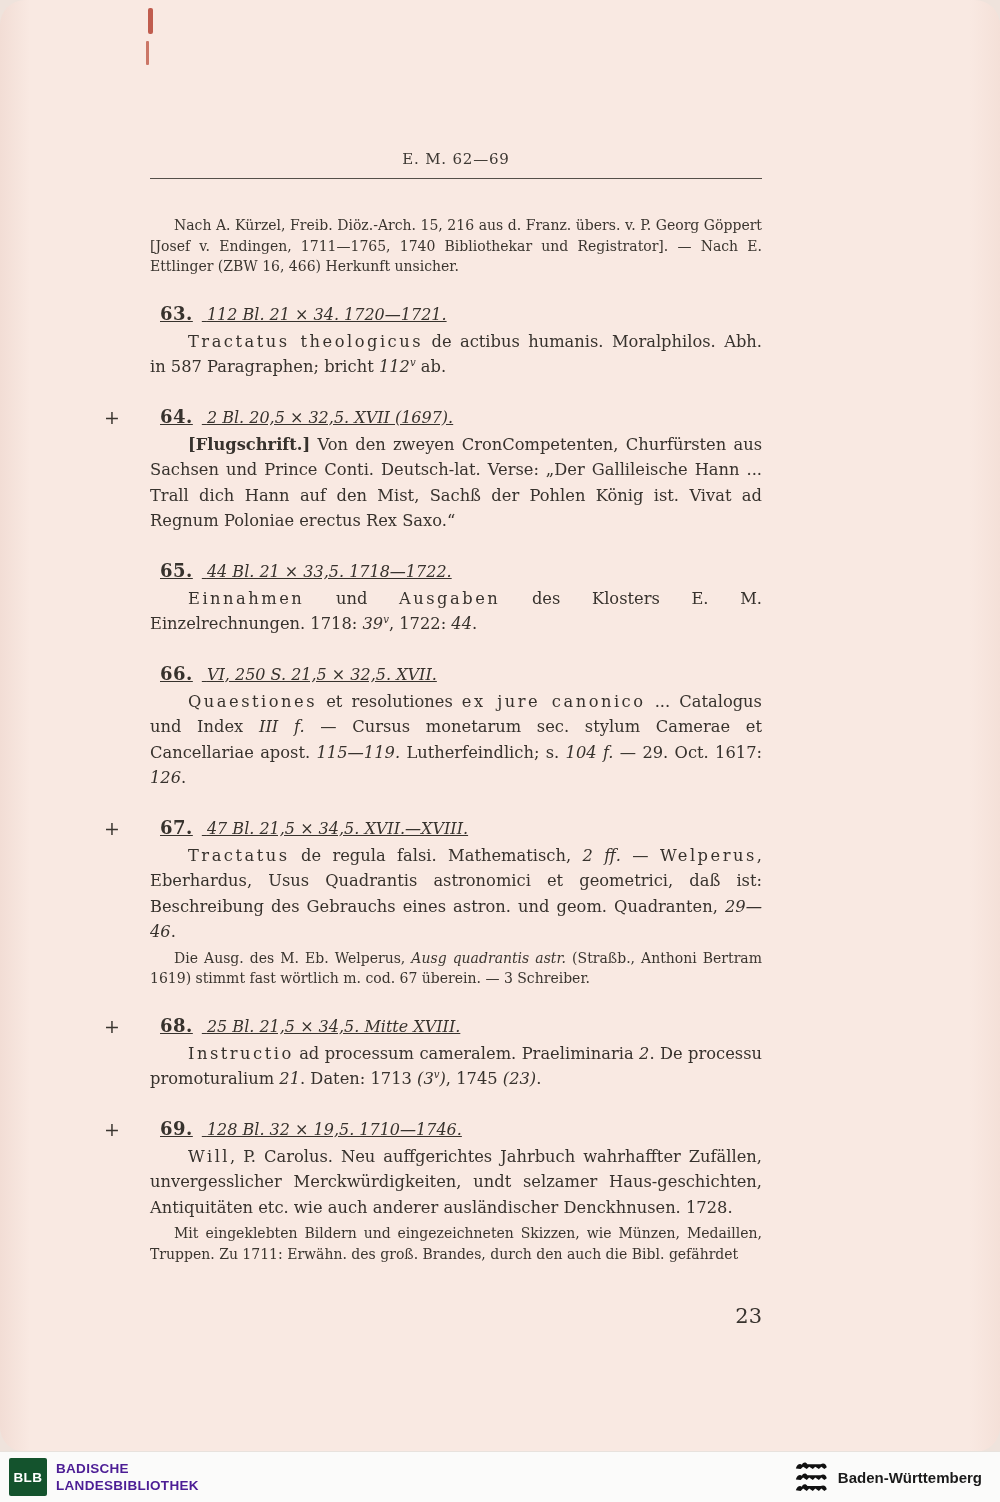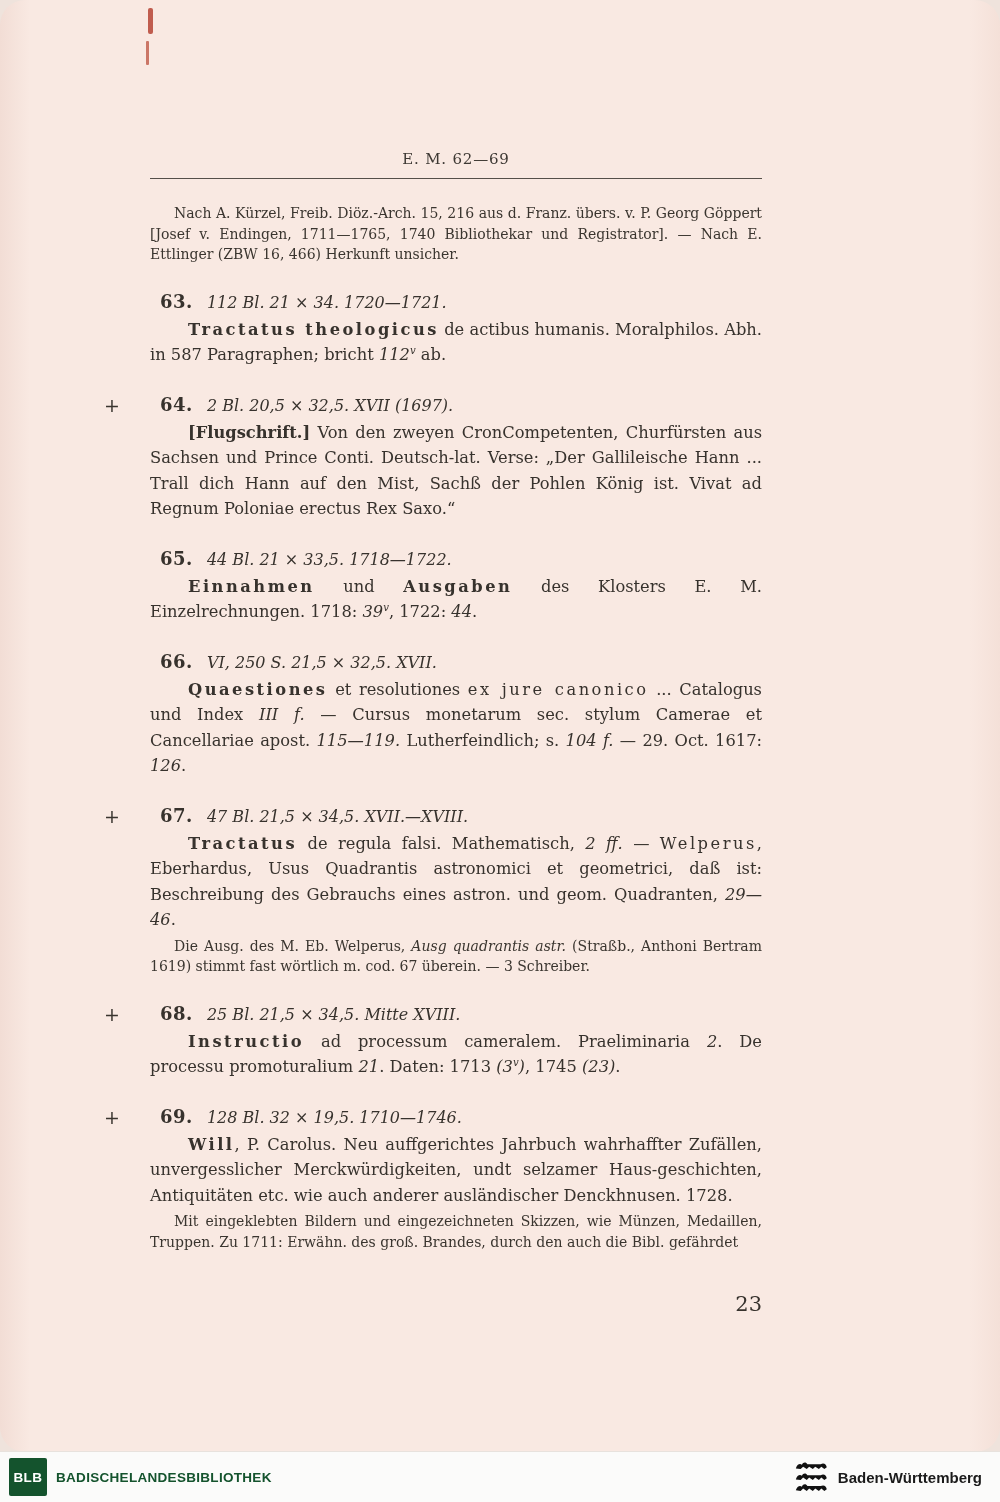--- a/index.html
+++ b/index.html
@@ -24,61 +24,61 @@
   }
   .running-head{
     text-align:center;font-size:15px;letter-spacing:.8px;color:#3d3833;
   }
   .head-rule{
     border:none;border-top:1.4px solid #554f49;margin:10px 0 0 0;
   }
   p{margin:0;}
   .just{text-align:justify;}
   .intro{
-    margin-top:24px;font-size:14px;line-height:20.5px;text-indent:24px;color:#3a352f;
+    margin-top:36px;font-size:14px;line-height:20.5px;text-indent:24px;color:#3a352f;
   }
   .entry{position:relative;margin-top:26px;}
   .entry-head{
-    padding-left:10px;font-size:16px;margin-bottom:5px;white-space:nowrap;
+    padding-left:10px;font-size:16px;margin-bottom:5px;white-space:nowrap;text-decoration:underline;
   }
   .entry-num{font-weight:700;font-size:18px;margin-right:9px;letter-spacing:.5px;}
   .entry-dim{font-style:italic;font-size:16px;}
   .plus{
     position:absolute;left:-46px;top:0;font-size:19px;color:#3a352f;
   }
   .body{
     font-size:16.3px;line-height:25.5px;text-indent:38px;margin-top:1px;
   }
   .note{
     font-size:14px;line-height:20.5px;text-indent:24px;margin-top:3px;color:#3a352f;
   }
   .b{font-weight:700;}
-  .bs{font-weight:700;letter-spacing:2.5px;margin-top:32px;}
+  .bs{font-weight:400;letter-spacing:2.5px;margin-top:32px;}
   .sp{letter-spacing:2.5px;}
   .i{font-style:italic;}
   .sup{font-size:62%;vertical-align:super;line-height:0;}
   .page-num{
     margin-top:40px;text-align:right;font-size:21px;color:#37322d;
   }
   
   .viewer-footer{
     position:absolute;left:0;right:0;bottom:0;height:50px;background:#fbfbfa;
     display:flex;align-items:center;justify-content:space-between;
     font-family:"Liberation Sans", sans-serif;
     border-top:1px solid #e8e2dd;
   }
   .footer-left{display:flex;align-items:center;gap:9px;padding-left:9px;}
   .blb-logo{
     width:38px;height:38px;background:#14532d;color:#ffffff;
     display:flex;align-items:center;justify-content:center;
     font-weight:700;font-size:13.5px;letter-spacing:.5px;border-radius:2px;
   }
   .blb-name{
-    display:flex;flex-direction:row;justify-content:center;
-    font-weight:700;font-size:13.5px;line-height:17px;color:#14532d;letter-spacing:.3px;
+    display:flex;flex-direction:column;justify-content:center;
+    font-weight:700;font-size:13.5px;line-height:17px;color:#4c1d95;letter-spacing:.3px;
   }
   .footer-right{display:flex;align-items:center;gap:10px;padding-right:18px;}
   .coa-icon{display:block;}
   .region-label{font-weight:700;font-size:15px;color:#1a1a1a;}
 </style>
 </head>
 <body>
 
 <div class="paper">
   <div class="scan-artifact"></div>

